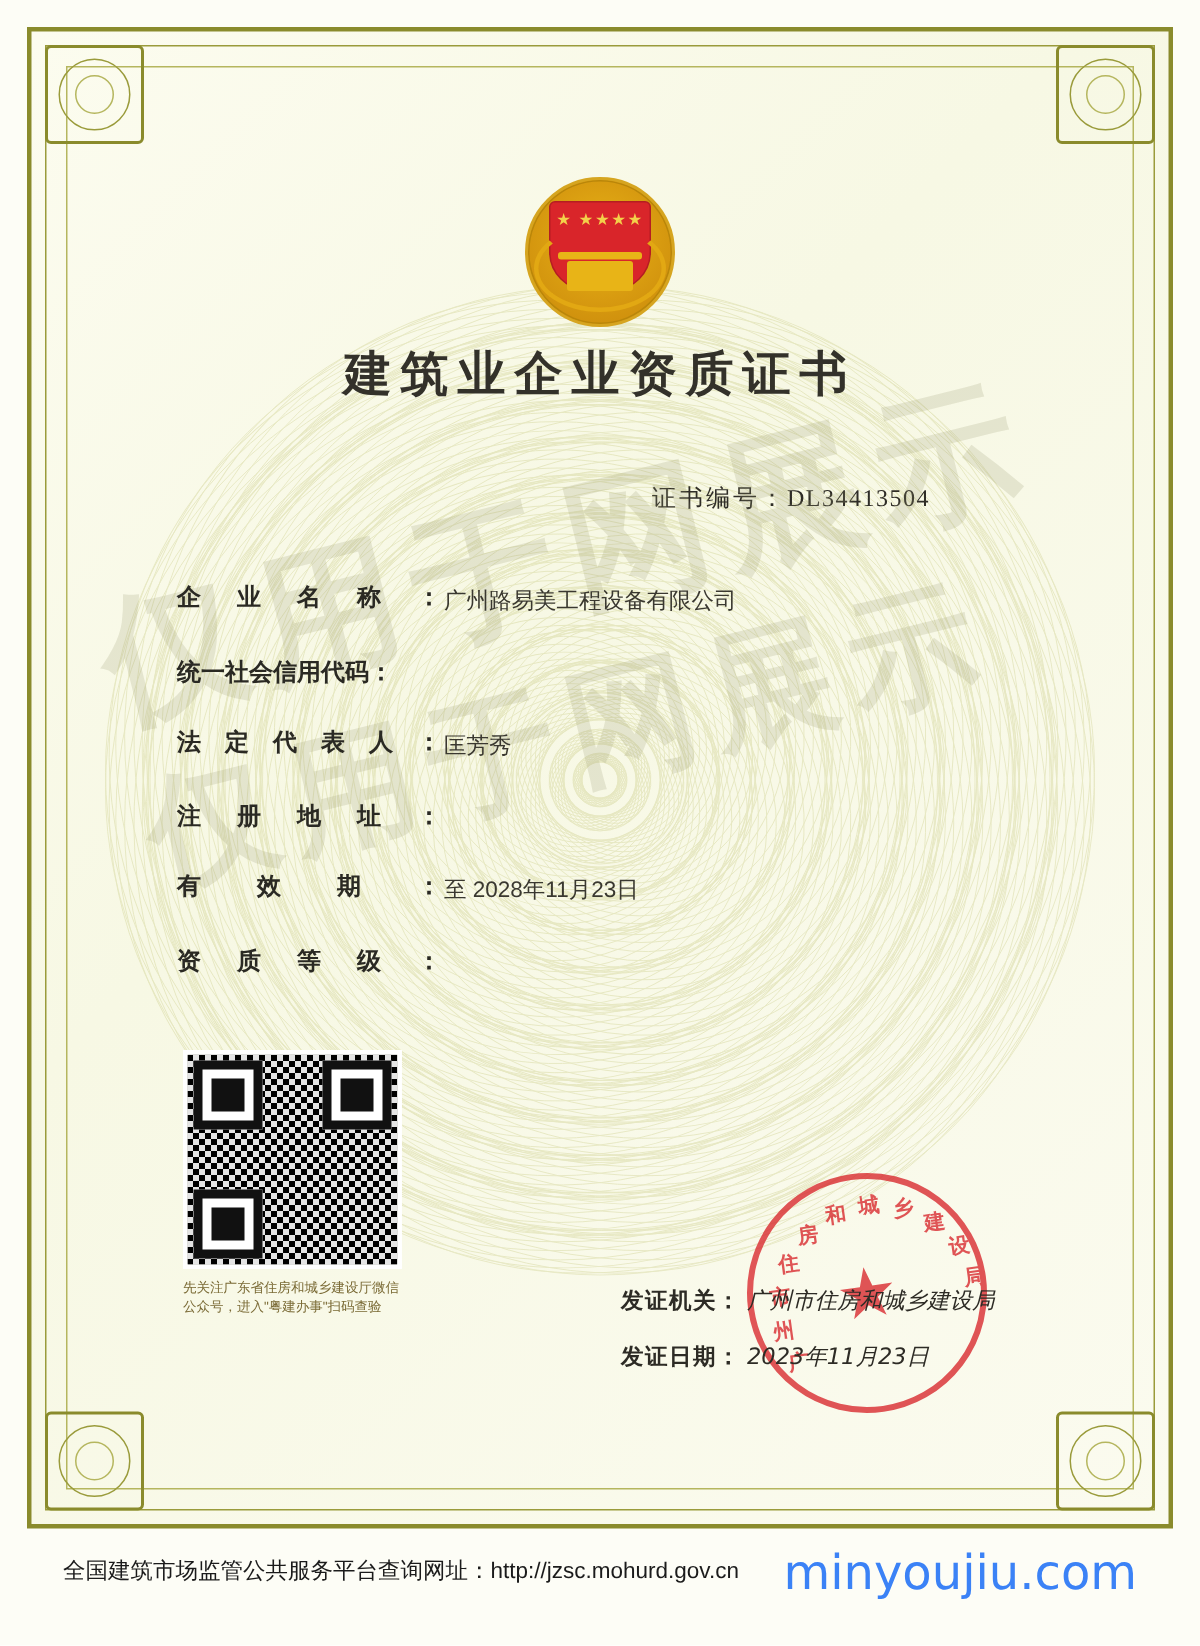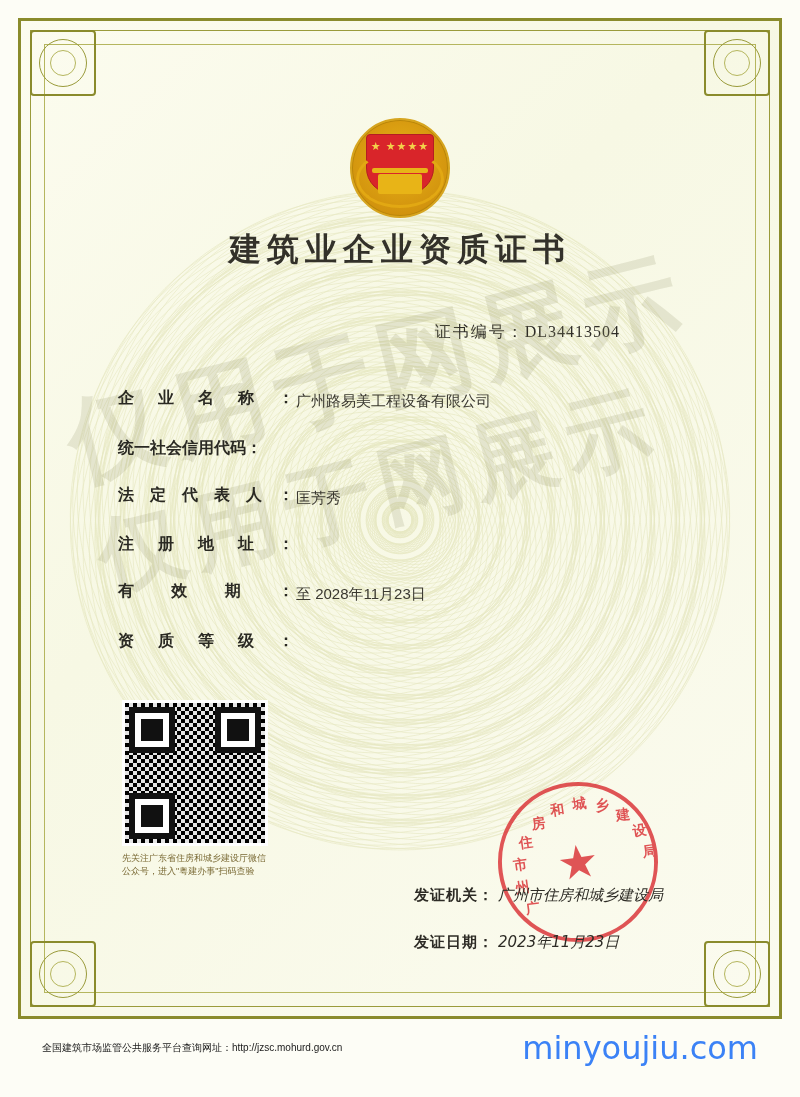--- a/index.html
+++ b/index.html
@@ -264,21 +264,20 @@
     top: 858px;
     text-align: left;
     width: 268px;
   }
   .issuer-row {
     display: flex;
     font-size: 15px;
     color: #2d2b25;
     margin-bottom: 18px;
     white-space: nowrap;
-    margin-top: 28px;
   }
   .issuer-label {
     font-weight: bold;
     letter-spacing: 1px;
     margin-right: 4px;
   }
   .issuer-value {
     font-family: "DejaVu Sans", sans-serif;
     font-style: italic;
   }
@@ -346,21 +345,21 @@
     left: 0; right: 0;
     bottom: 20px;
     height: 58px;
     display: flex;
     align-items: center;
     justify-content: space-between;
     padding: 0 42px;
     box-sizing: border-box;
   }
   .footer-urls {
-    font-size: 10px;
+    font-size: 15px;
     line-height: 1.6;
     color: #1b1b1b;
   }
   .footer-brand {
     font-size: 32px;
     color: #3b82f6;
     letter-spacing: 0px;
     font-family: "DejaVu Sans", sans-serif;
   }
 </style>

